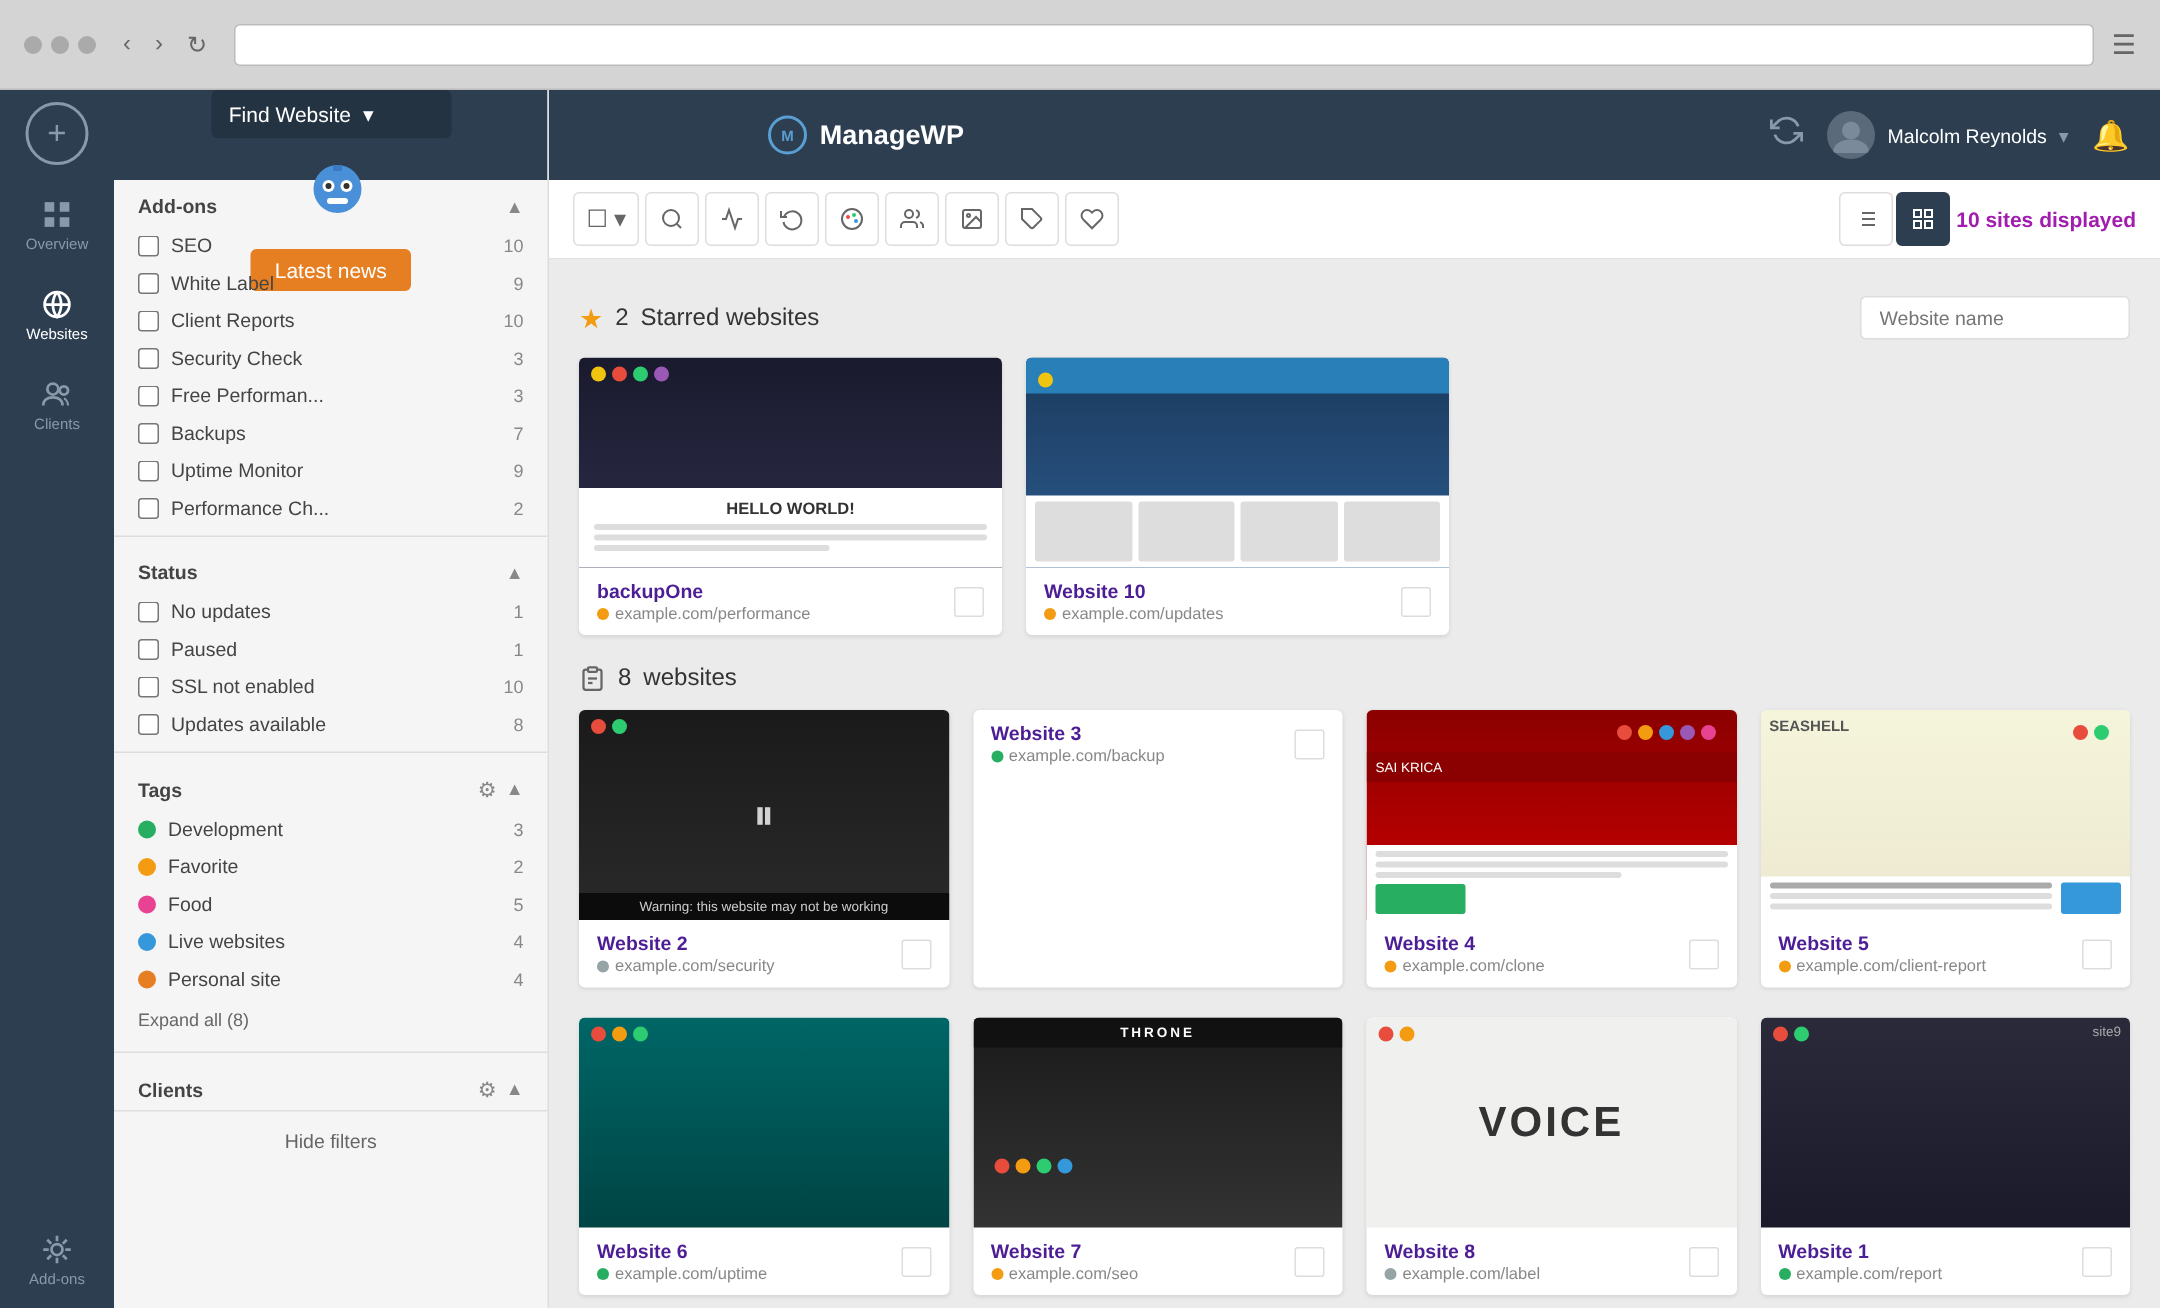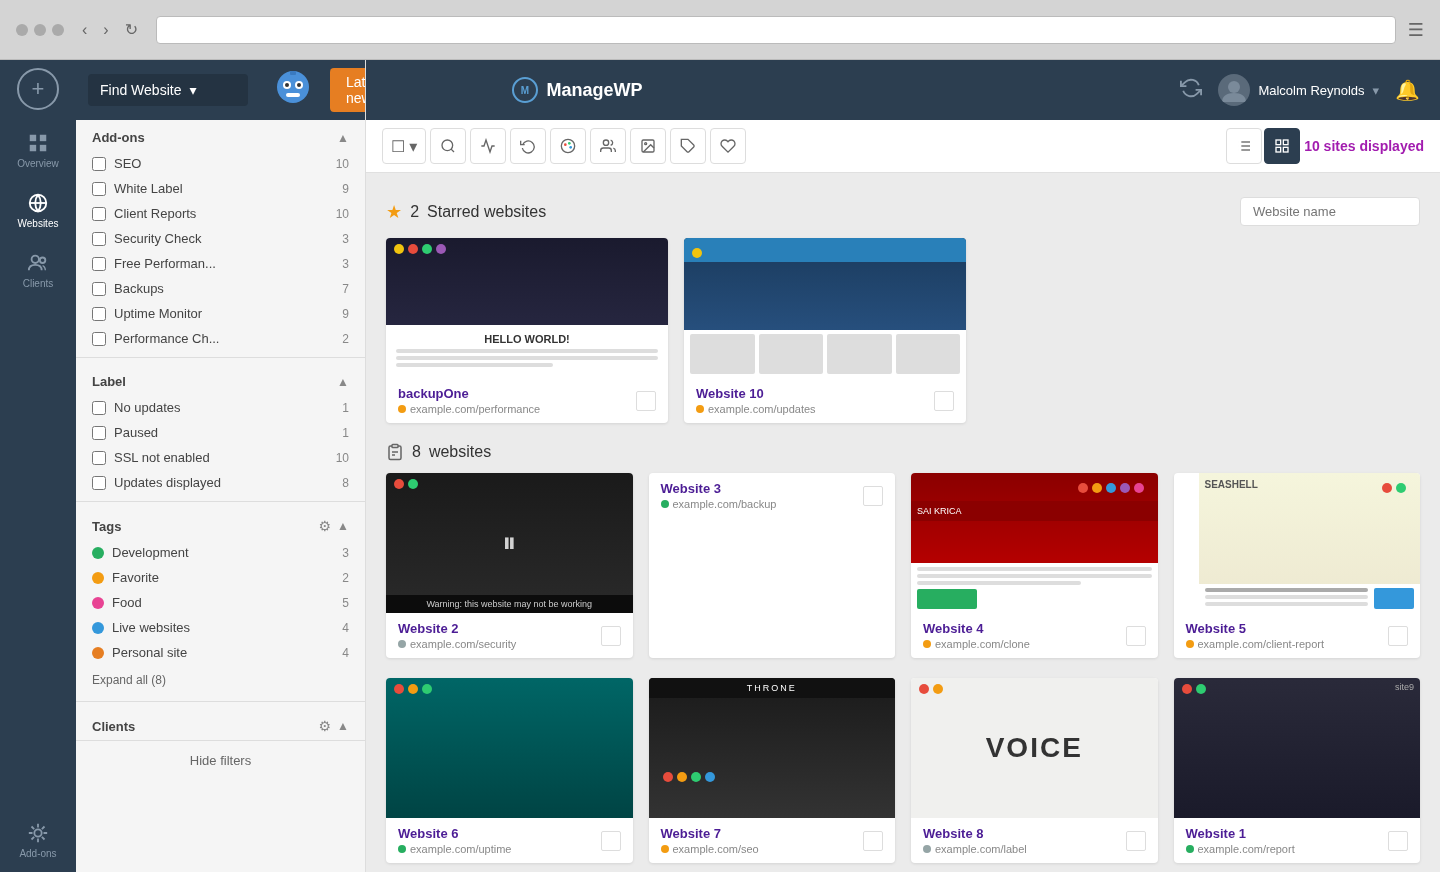--- a/index.html
+++ b/index.html
@@ -270,21 +270,21 @@
       <svg viewBox="0 0 24 24">
           <circle cx="12" cy="12" r="4" fill="none" stroke="currentColor" stroke-width="2"></circle>
           <path d="M12 2 L12 6 M12 18 L12 22 M2 12 L6 12 M18 12 L22 12 M4.9 4.9 L7.8 7.8 M16.2 16.2 L19.1 19.1 M4.9 19.1 L7.8 16.2 M16.2 7.8 L19.1 4.9" stroke="currentColor" stroke-width="2"></path>
         </svg>
       <span class="sidebar-icon-label">Add-ons</span>
     </div>
   </div>
 
   <div class="filter-panel scroll-sidebar">
 
-    <div class="top-header" style="padding: 0 12px;">
+    <div class="top-header" style="padding: 0 12px; flex-direction: column;">
       <button class="find-website-btn">
         <span>Find Website</span>
         <span>▾</span>
       </button>
       <span style="margin-left:8px; display:inline-block; width:50px; height:50px;">
         
         <svg width="50" height="50" viewBox="0 0 50 50">
           <circle cx="25" cy="22" r="16" fill="#4a90d9"></circle>
           <circle cx="19" cy="20" r="4" fill="white"></circle>
           <circle cx="31" cy="20" r="4" fill="white"></circle>
@@ -340,42 +340,42 @@
       <div class="filter-item">
         <input type="checkbox" style="">
         <span class="filter-item-label">Performance Ch...</span>
         <span class="filter-item-count">2</span>
       </div>
     </div>
 
     <div class="divider"></div>
 
     <div class="section-header">
-      <span class="section-title">Label</span>
+      <span class="section-title">Status</span>
       <span class="section-collapse">▲</span>
     </div>
     <div>
       <div class="filter-item">
         <input type="checkbox" style="">
         <span class="filter-item-label">No updates</span>
         <span class="filter-item-count">1</span>
       </div>
       <div class="filter-item">
         <input type="checkbox" style="">
         <span class="filter-item-label">Paused</span>
         <span class="filter-item-count">1</span>
       </div>
       <div class="filter-item">
         <input type="checkbox" style="">
         <span class="filter-item-label">SSL not enabled</span>
         <span class="filter-item-count">10</span>
       </div>
       <div class="filter-item">
         <input type="checkbox" style="">
-        <span class="filter-item-label">Updates displayed</span>
+        <span class="filter-item-label">Updates available</span>
         <span class="filter-item-count">8</span>
       </div>
     </div>
 
     <div class="divider"></div>
 
     <div class="section-header">
       <span class="section-title">Tags</span>
       <div style="display:flex; gap:6px; align-items:center;">
         <span class="tag-wrench">⚙</span>
@@ -675,21 +675,21 @@
               <div class="card-url">
                 <div class="status-dot status-yellow"></div>
                 <span>example.com/clone</span>
               </div>
             </div>
             <div class="card-checkbox"></div>
           </div>
         </div>
 
         <div class="website-card">
-          <div class="card-thumbnail thumb-website5" style="position:relative;margin-left:25px;">
+          <div class="card-thumbnail thumb-website5" style="position:relative;">
             <div style="position:absolute; top:6px; left:6px; font-size:10px; font-weight:bold; color:#555;">SEASHELL</div>
             <div class="thumb-dots" style="top:4px; right:6px; left:auto;">
               <div class="thumb-dot" style="background:#e74c3c;"></div>
               <div class="thumb-dot" style="background:#2ecc71;"></div>
             </div>
             <div style="position:absolute; bottom:0; left:0; right:0; background:white; padding:4px 6px; display:flex; gap:6px;">
               <div style="flex:1;">
                 <div class="thumb-text-line dark"></div>
                 <div class="thumb-text-line"></div>
                 <div class="thumb-text-line"></div>
@@ -727,21 +727,21 @@
                 <div class="status-dot status-green"></div>
                 <span>example.com/uptime</span>
               </div>
             </div>
             <div class="card-checkbox"></div>
           </div>
         </div>
 
         <div class="website-card">
           <div class="card-thumbnail thumb-bottom2" style="position:relative;">
-            <div style="position:absolute; top:0; left:0; right:0; height:20px; background:#111; font-size:9px; color:white; display:flex; align-items:center; justify-content:center; font-weight:normal; letter-spacing:2px;">THRONE</div>
+            <div style="position:absolute; top:0; left:0; right:0; height:20px; background:#111; font-size:9px; color:white; display:flex; align-items:center; justify-content:center; font-weight:bold; letter-spacing:2px;">THRONE</div>
             <div class="thumb-dots" style="bottom:30px; top:auto; left:6px;">
               <div class="thumb-dot" style="background:#e74c3c;"></div>
               <div class="thumb-dot" style="background:#f39c12;"></div>
               <div class="thumb-dot" style="background:#2ecc71;"></div>
               <div class="thumb-dot" style="background:#3498db;"></div>
             </div>
           </div>
           <div class="card-footer">
             <div class="card-info">
               <div class="card-name">Website 7</div>

